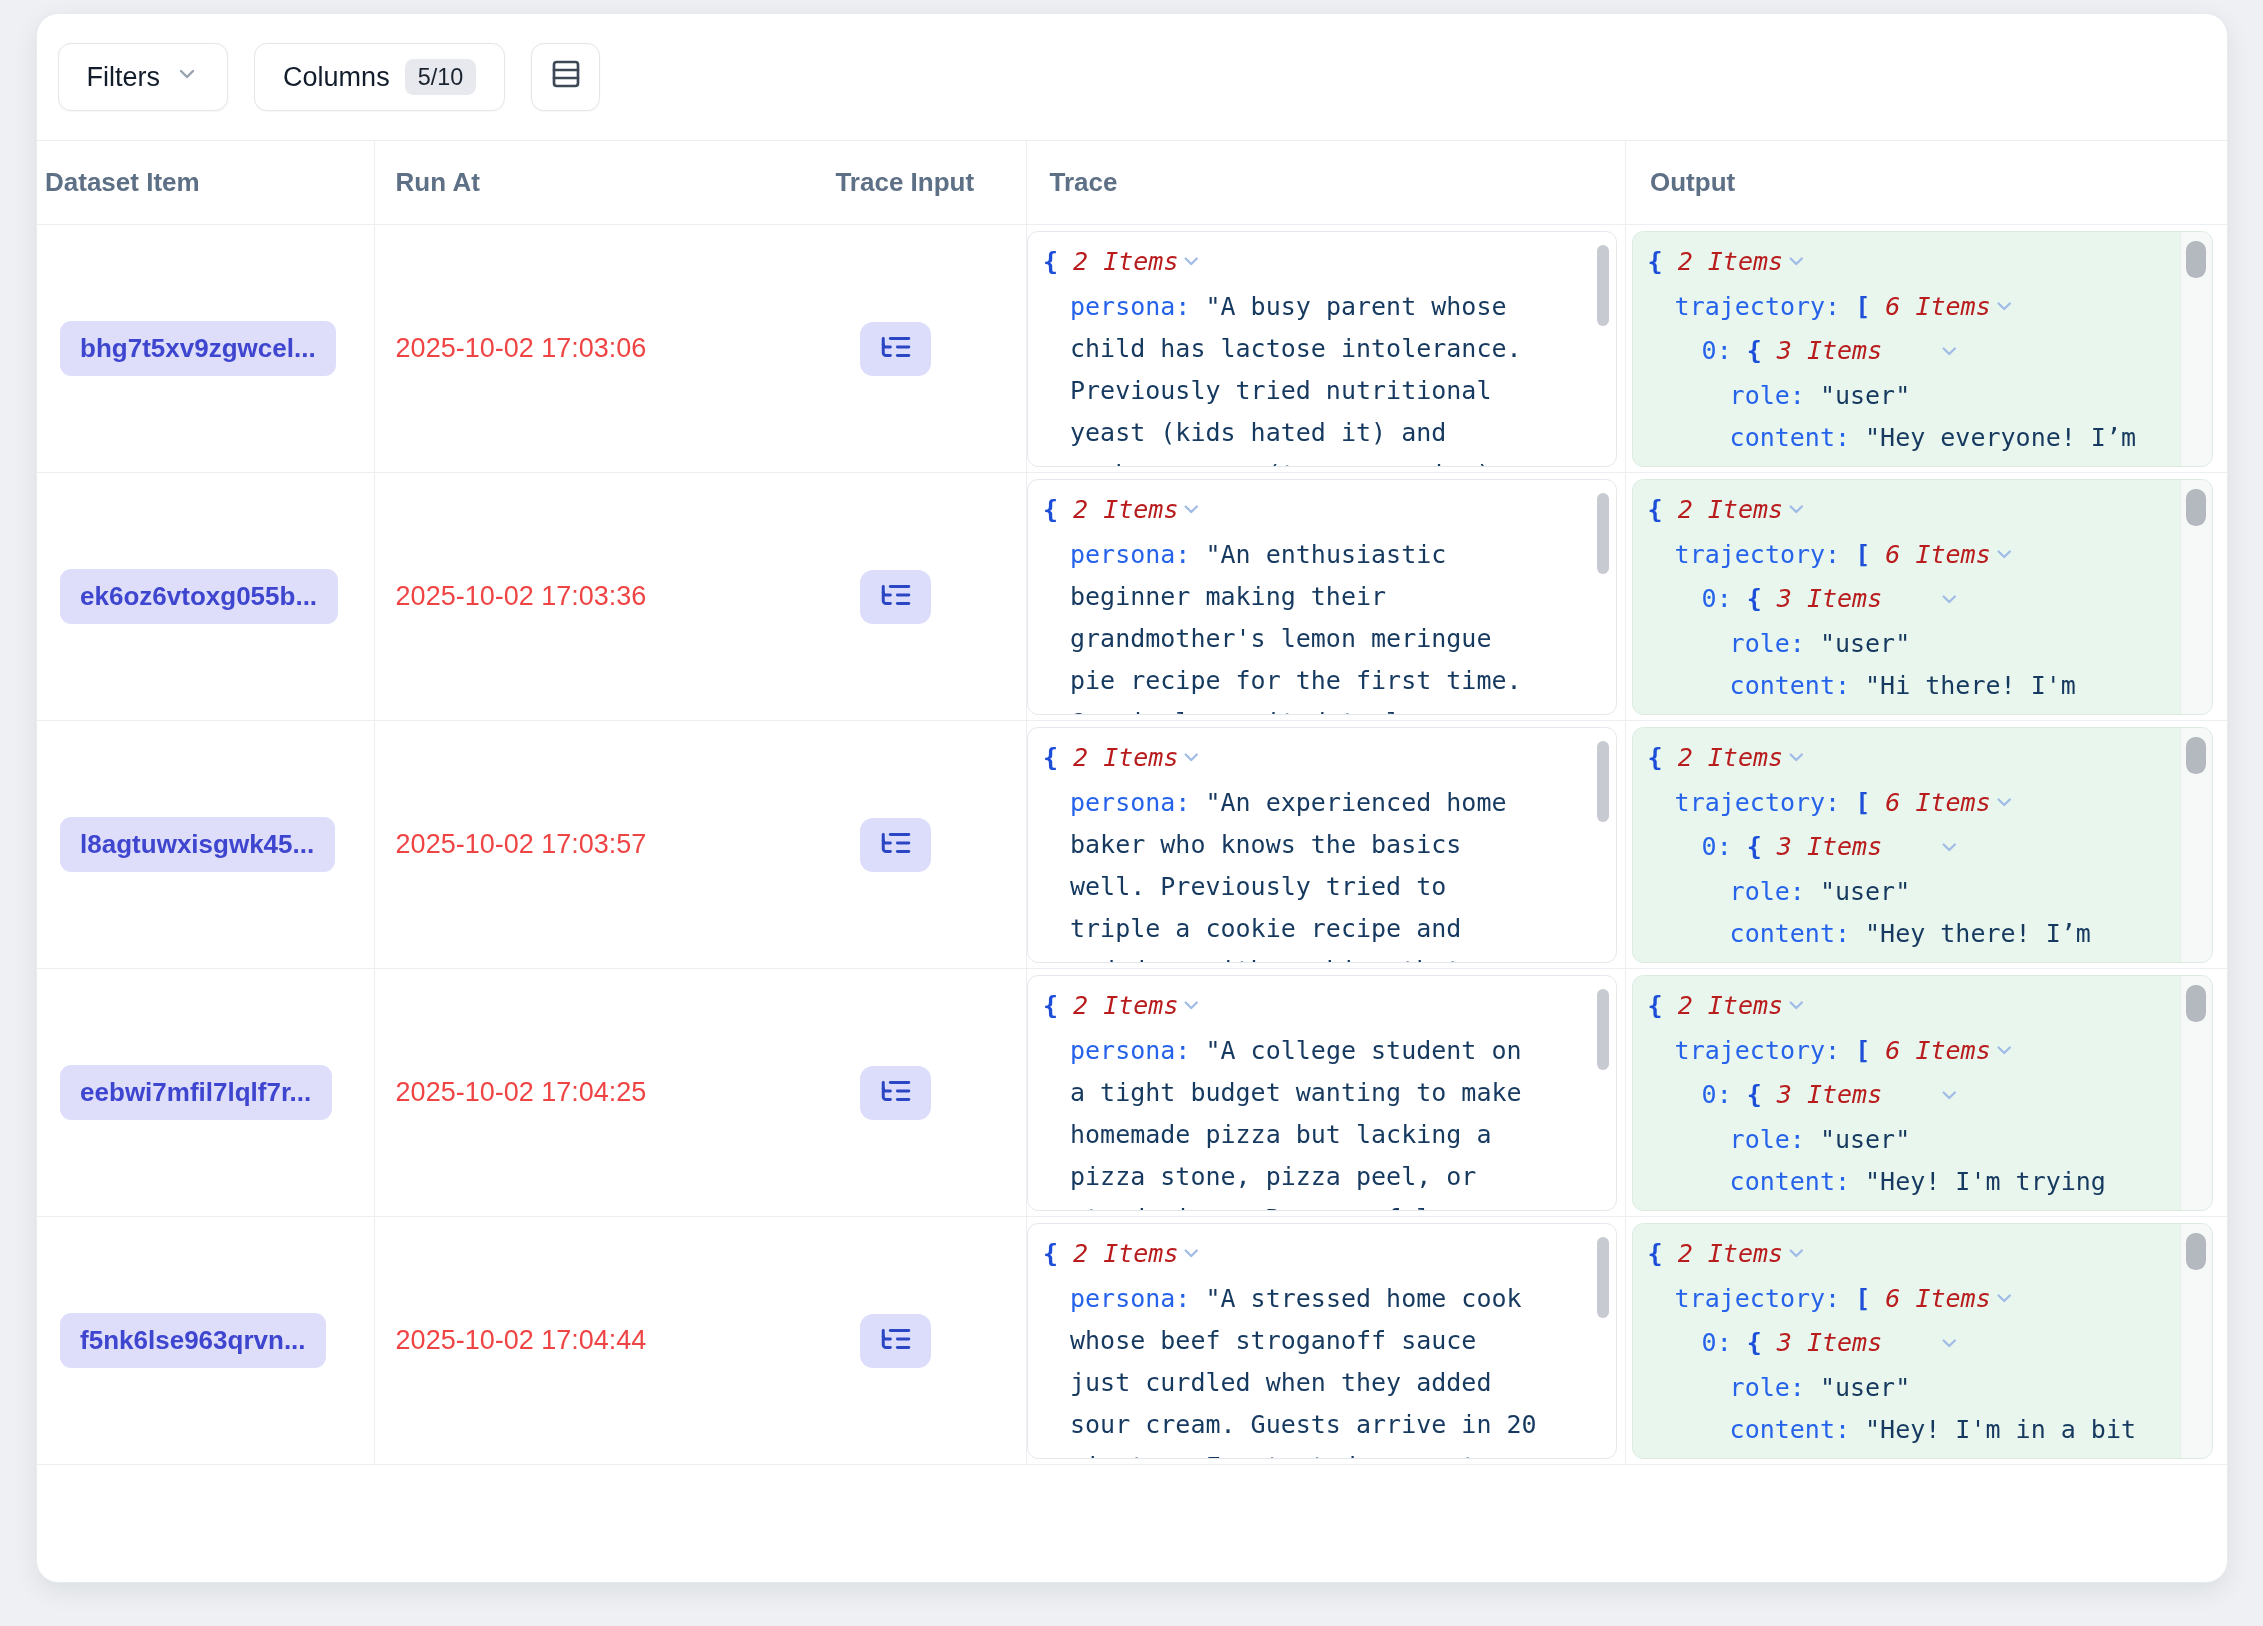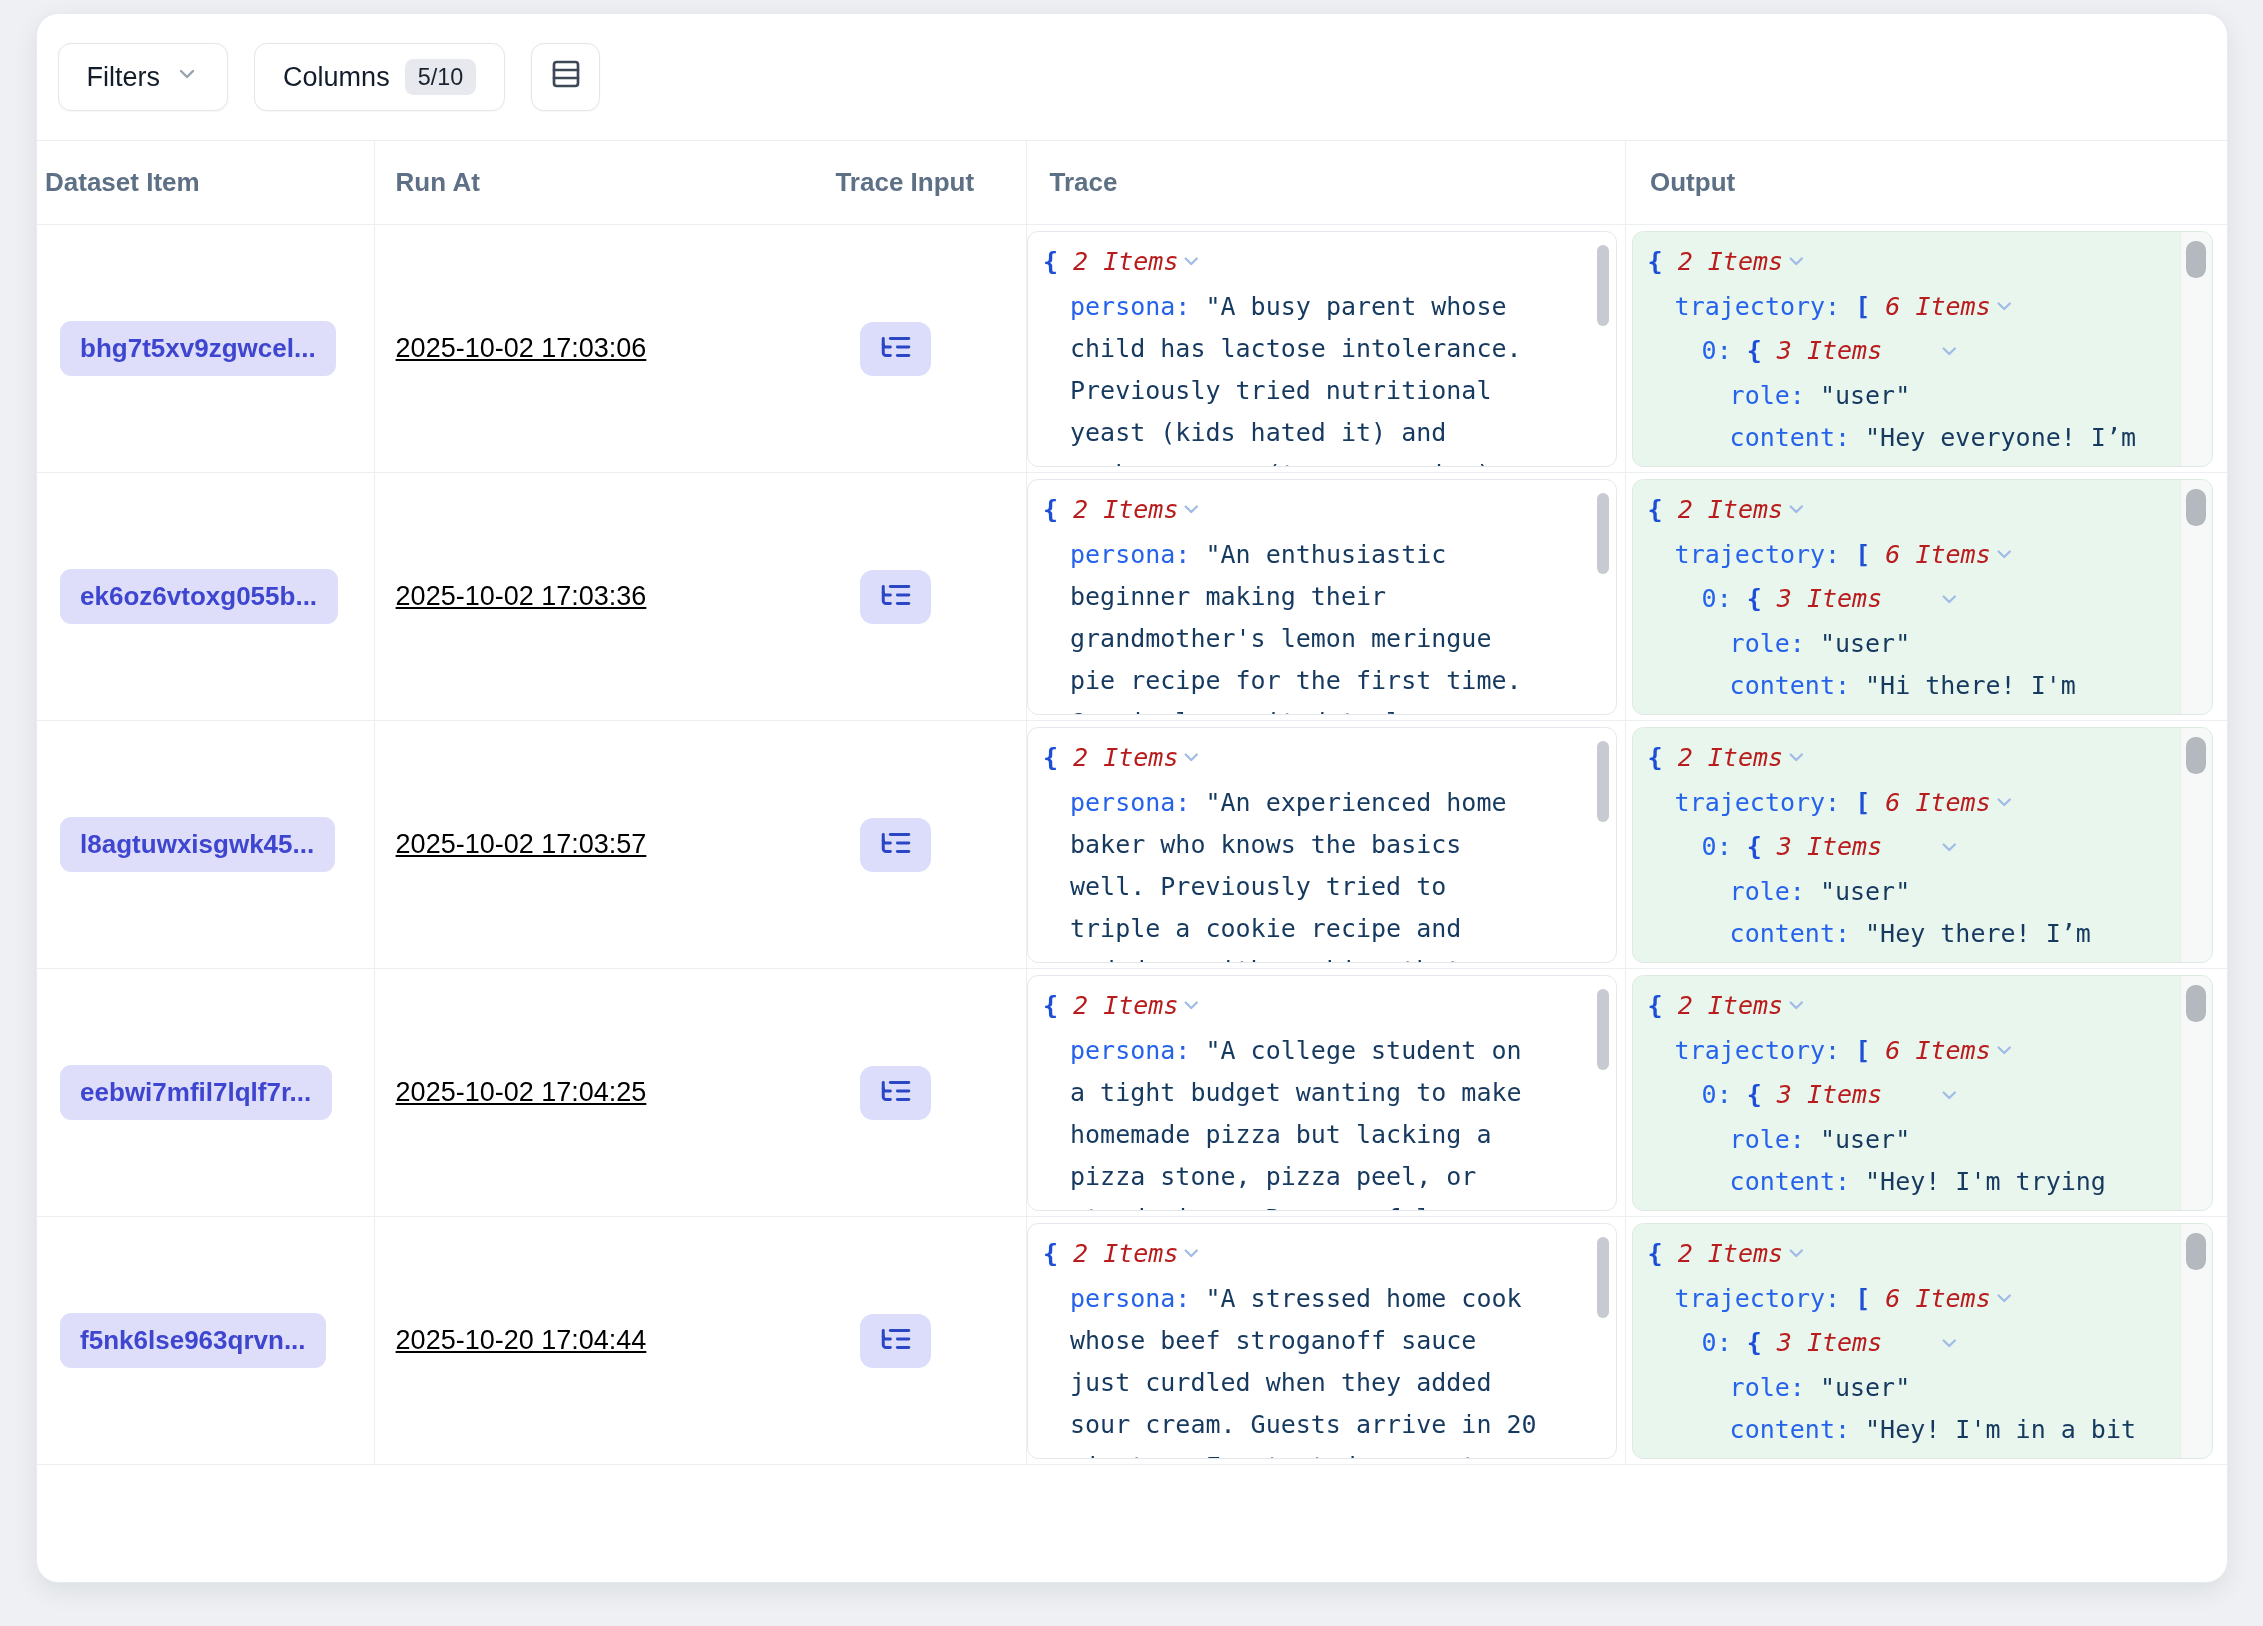--- a/index.html
+++ b/index.html
@@ -25,21 +25,21 @@
   .thead{height:85px;flex:0 0 85px;border-top:1.9px solid #eceef2;border-bottom:1.9px solid #eceef2;align-items:center;}
   .th{font-size:26px;font-weight:700;color:#5d7085;}
   .th.c1{padding-left:8px;}.th.c2{padding-left:20.6px;}.th.c3{padding-left:22.5px;}.th.c4{padding-left:9.4px;}.th.c5{padding-left:24px;}
   .b-r{border-right:1.9px solid #eceef2;height:100%;}
   .thead .b-r{display:flex;align-items:center;}
   .tbody{flex:1 1 auto;overflow:hidden;}
   .trow{height:248px;border-bottom:1.9px solid #eceef2;}
   .cell{display:flex;align-items:center;overflow:hidden;}
   .badge{margin-left:22.5px;background:#dedefb;color:#3e45cf;font-weight:700;font-size:26px;padding:12px 20.6px;border-radius:11.2px;
          white-space:nowrap;cursor:pointer;}
-  .runat{padding-left:20.6px;font-size:27px;color:#000000;text-decoration:underline;}
+  .runat{padding-left:20.6px;font-size:27px;color:#ef4444;}
   .trace-badge{margin-left:34px;width:71px;height:54px;background:#dcddfa;border-radius:13px;display:flex;align-items:center;
                justify-content:center;cursor:pointer;}
   
   .json-box{position:relative;height:236px;border-radius:11.2px;overflow:hidden;font-family:"DejaVu Sans Mono",monospace;
             font-size:25px;line-height:42px;}
   .json-box.input{width:590px;margin-left:0;background:#ffffff;border:1.9px solid #e4e7ec;}
   .json-box.output{width:581px;margin-left:5.6px;background:#e9f6ee;border:1.9px solid #dcebe1;}
   .json-lines{padding-top:9.4px;}
   .input .json-lines{padding-right:67px;}
   .output .json-lines{padding-right:75px;}
@@ -298,21 +298,21 @@
               <div class="sb-track"></div>
               <div class="sb-thumb"></div>
             </div>
           </div>
         </div>
         <div class="trow">
           <div class="cell b-r">
             <span class="badge">f5nk6lse963qrvn...</span>
           </div>
           <div class="cell">
-            <span class="runat">2025-10-20 17:04:44</span>
+            <span class="runat">2025-10-02 17:04:44</span>
           </div>
           <div class="cell b-r">
             <span class="trace-badge">
               <span><svg viewBox="0 0 24 24" width="34" height="34" fill="none" stroke="#2a46c4" stroke-width="2.1" stroke-linecap="round" stroke-linejoin="round">
                   <path d="M21 12h-8"></path>
                   <path d="M21 6H8"></path>
                   <path d="M21 18h-8"></path>
                   <path d="M3 6v4c0 1.1.9 2 2 2h3"></path>
                   <path d="M3 10v6c0 1.1.9 2 2 2h3"></path>
                 </svg></span>

